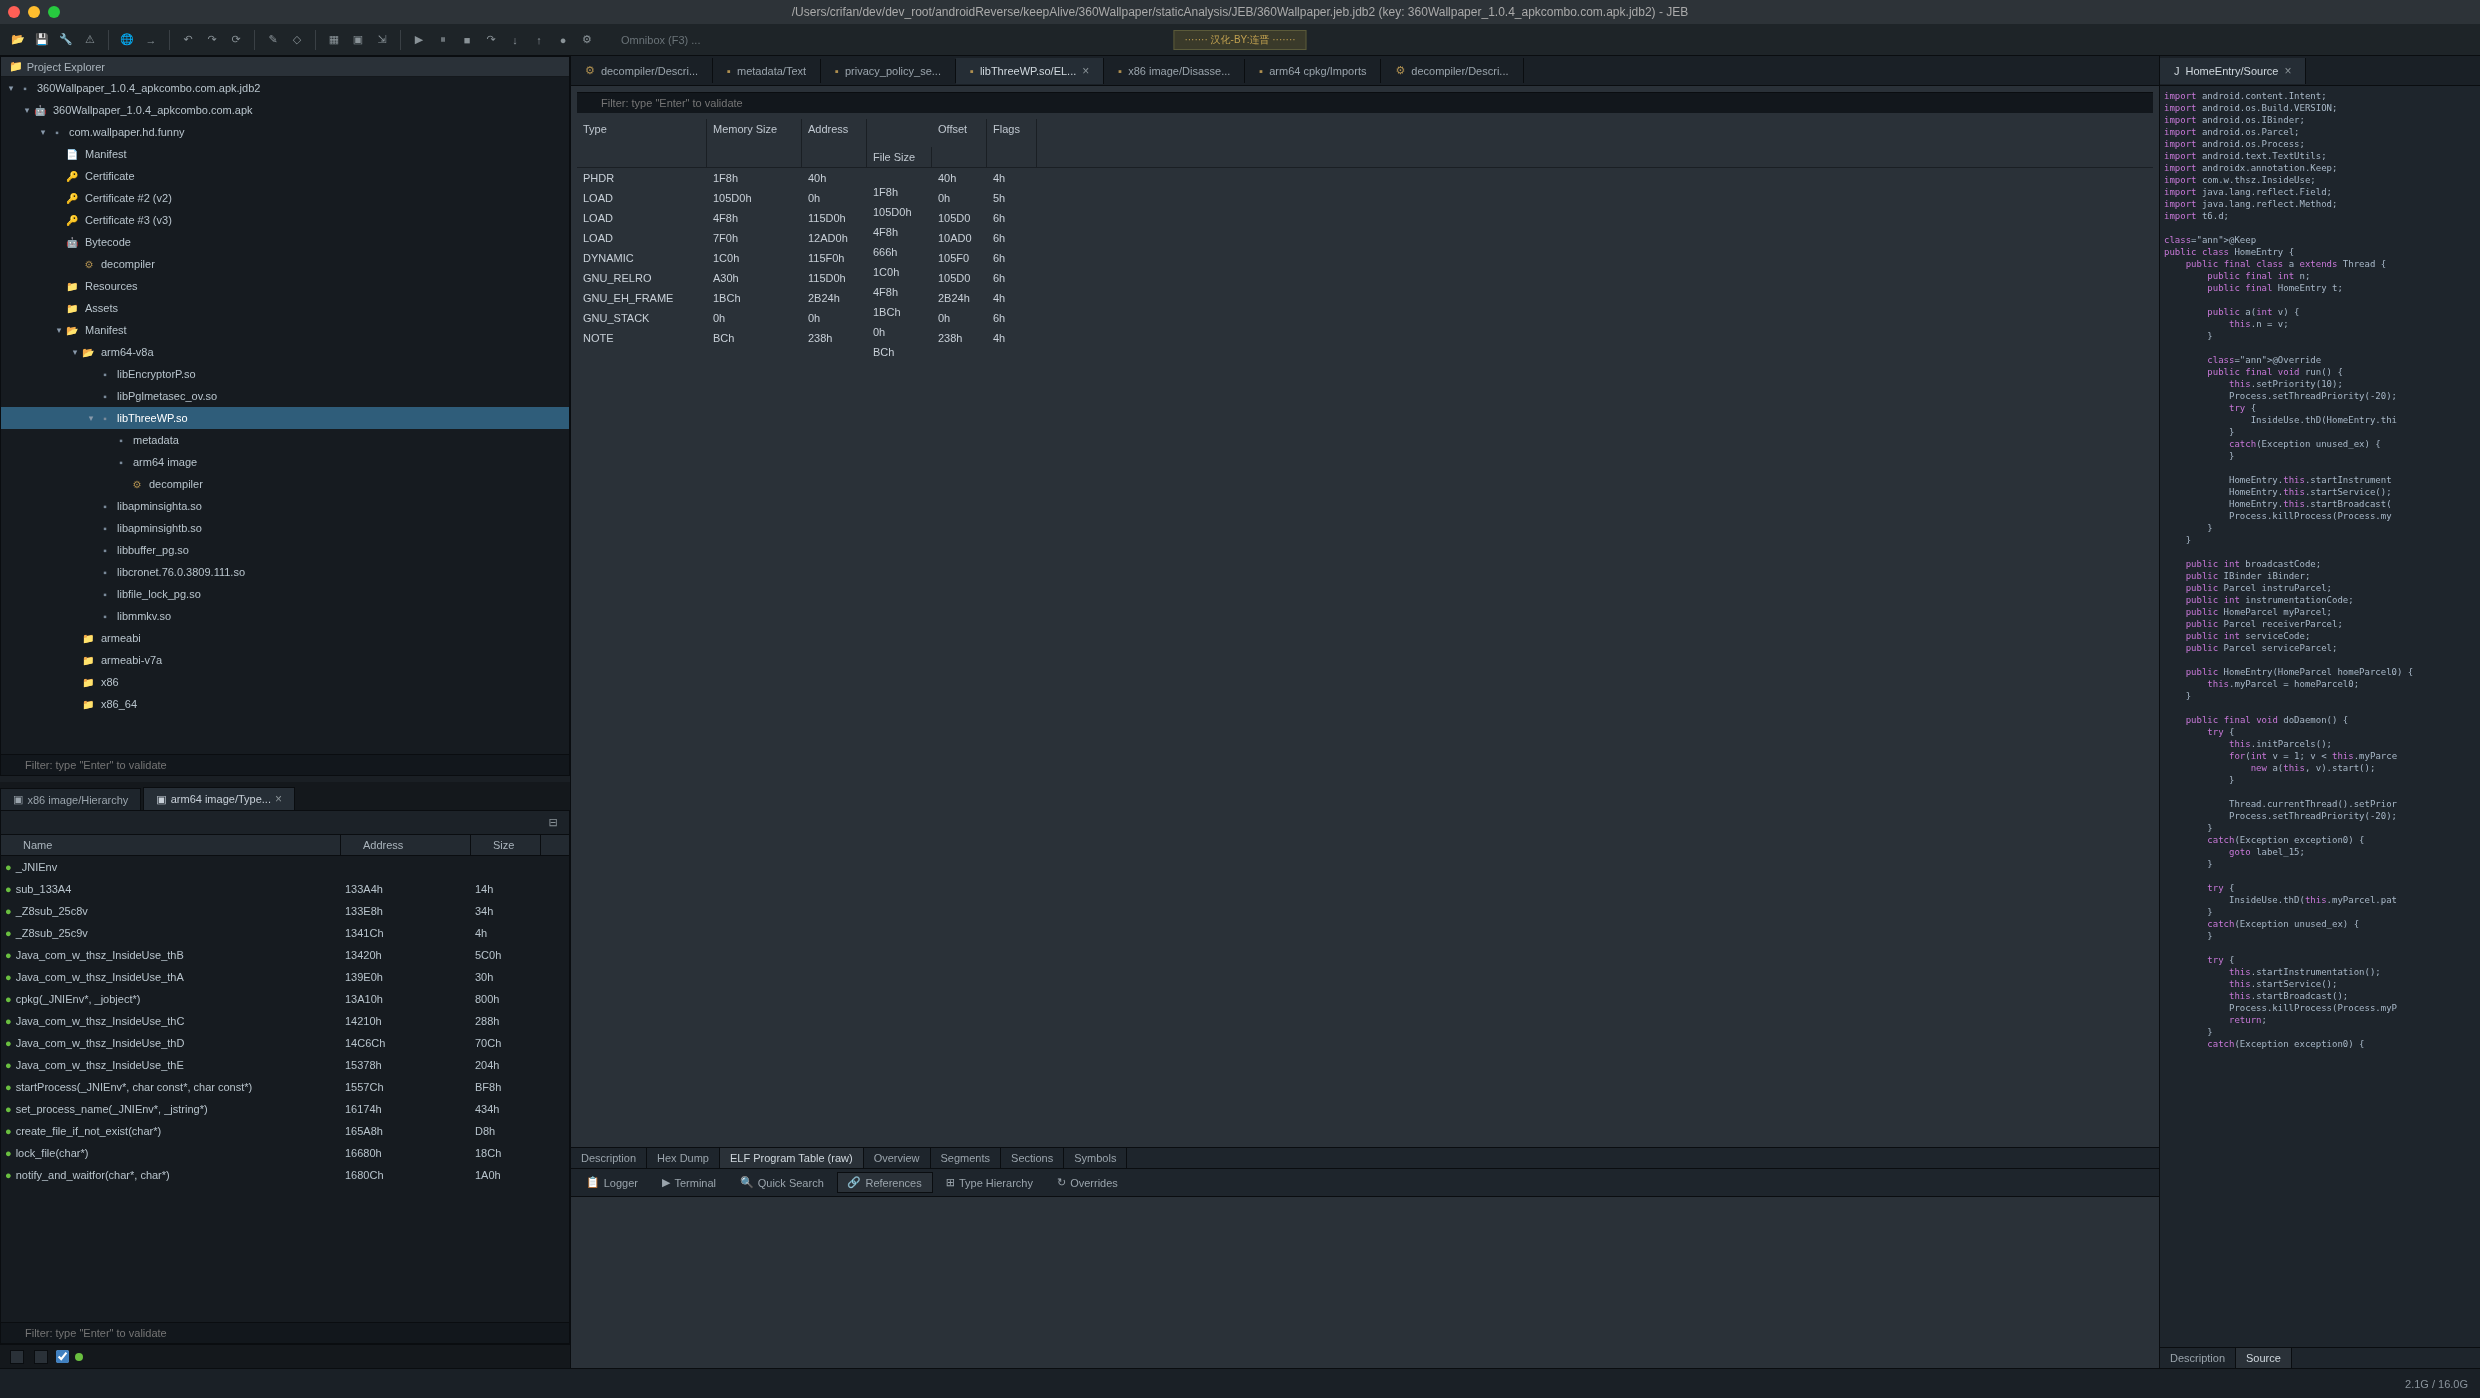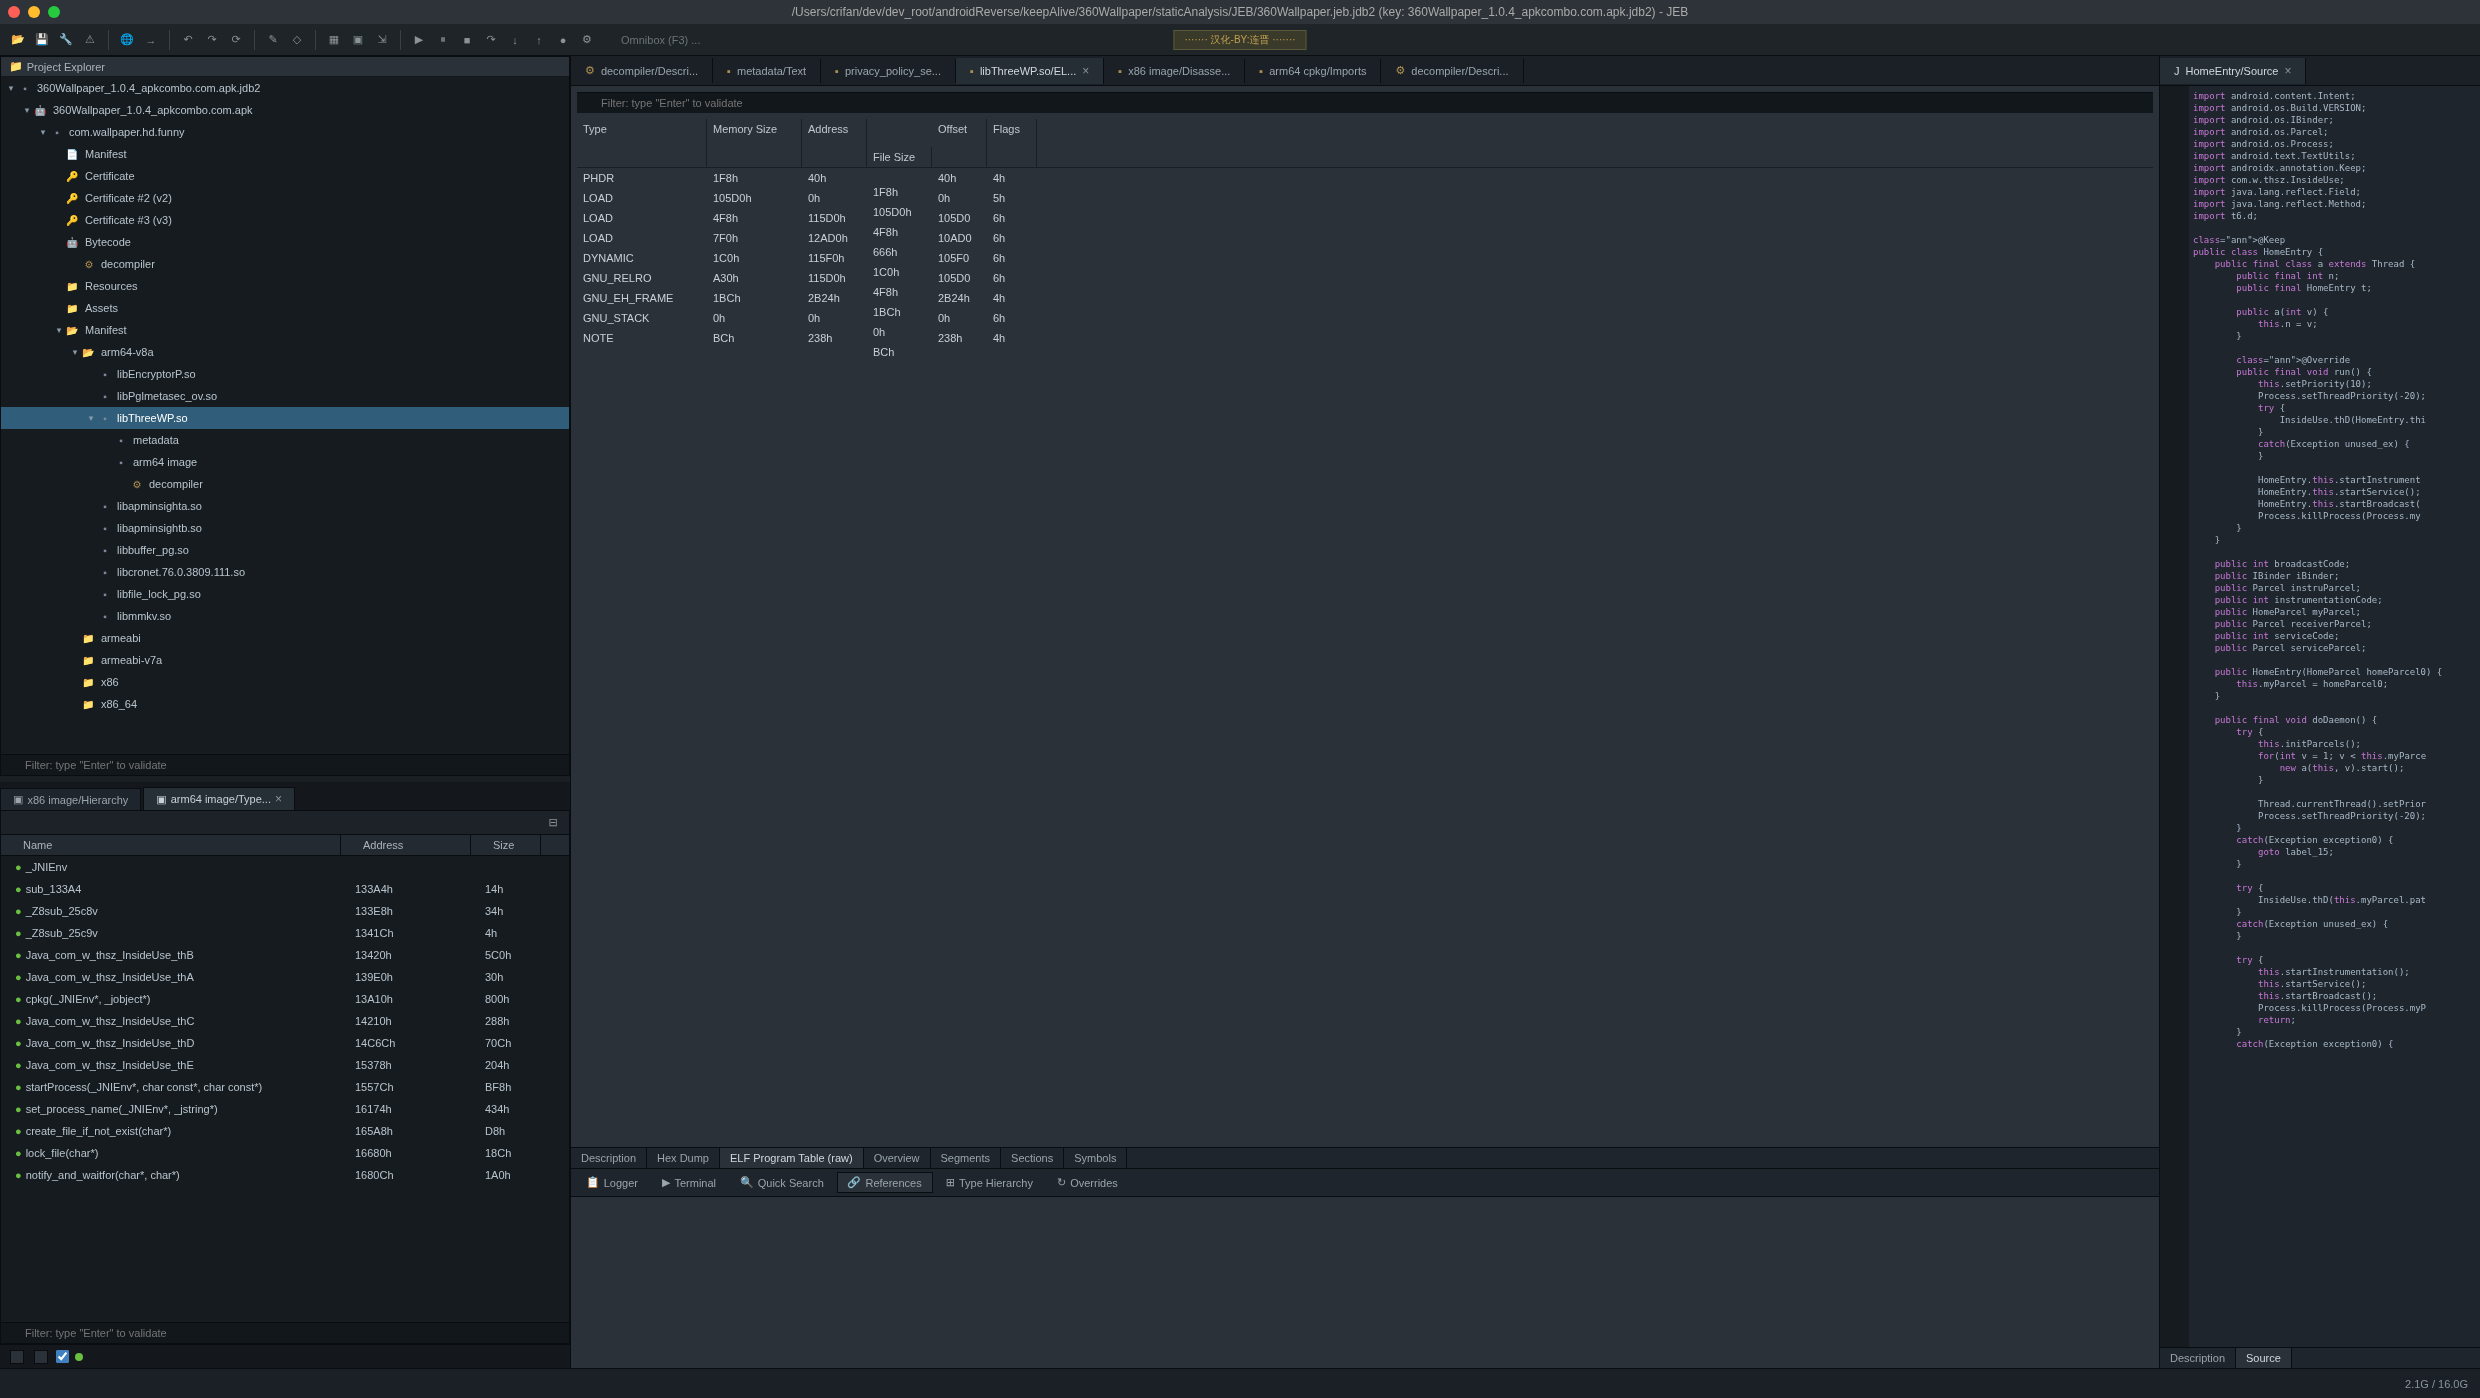--- a/index.html
+++ b/index.html
@@ -38,21 +38,21 @@
 .tab-strip { display: flex; background: #14181c; height: 28px; align-items: flex-end; }
 .tab { padding: 4px 12px; background: #1e252c; color: #9aa4ac; font-size: 11px; border: 1px solid #0a0d10; border-bottom: none; margin-right: 2px; cursor: pointer; display: flex; align-items: center; gap: 4px; }
 .tab.active { background: #262e36; color: #c8d0d8; }
 .tab-close { color: #8a9398; font-size: 12px; }
 .hierarchy-panel { flex: 1; display: flex; flex-direction: column; border: 1px solid #0a0d10; background: #161b20; }
 .hierarchy-toolbar { height: 24px; background: #1c2228; border-bottom: 1px solid #0a0d10; display: flex; justify-content: flex-end; padding: 0 6px; align-items: center; }
 .table-header { display: flex; background: #232a31; border-bottom: 1px solid #0a0d10; }
 .th { padding: 4px 22px; border-right: 1px solid #0a0d10; color: #aab4bc; }
 .table-body { flex: 1; overflow: auto; }
 .tr { display: flex; height: 22px; align-items: center; }
-.td { padding: 0 14px; overflow: hidden; text-overflow: ellipsis; white-space: nowrap; }
+.td { padding: 0 4px; overflow: hidden; text-overflow: ellipsis; white-space: nowrap; }
 .center-col { flex: 1; display: flex; flex-direction: column; background: #14181c; border-left: 1px solid #0a0d10; border-right: 1px solid #0a0d10; }
 .center-tabs { display: flex; background: #1a2026; height: 30px; align-items: center; border-bottom: 1px solid #0a0d10; overflow: hidden; }
 .ctab { padding: 6px 14px; color: #9aa4ac; font-size: 11px; cursor: pointer; display: flex; align-items: center; gap: 6px; border-right: 1px solid #0a0d10; white-space: nowrap; }
 .ctab.active { background: #252d35; color: #d0d8de; }
 .center-body { flex: 1; display: flex; flex-direction: column; background: #2a3138; padding: 6px; }
 .center-filter { margin-bottom: 6px; }
 .elf-table { flex: 0 0 auto; background: #2a3138; }
 .elf-header { display: flex; border-bottom: 1px solid #1a1f24; }
 .elf-th { padding: 4px 6px; color: #c0c8d0; font-weight: normal; border-right: 1px solid #1a1f24; }
 .elf-body { }
@@ -65,21 +65,21 @@
 .console-tabs { display: flex; background: #1e252c; height: 28px; align-items: center; padding: 0 4px; gap: 2px; border-bottom: 1px solid #0a0d10; }
 .console-tab { padding: 3px 10px; color: #9aa4ac; cursor: pointer; display: flex; align-items: center; gap: 4px; border: 1px solid transparent; }
 .console-tab.active { background: #2a3138; border: 1px solid #0a0d10; }
 .source-row { display: flex; align-items: center; padding: 4px 8px; background: #232a31; border-bottom: 1px solid #0a0d10; gap: 8px; }
 .source-input { flex: 1; background: #161b20; border: 1px solid #0a0d10; padding: 3px 6px; color: #c0c8d0; }
 .cap-input { width: 40px; background: #161b20; border: 1px solid #0a0d10; padding: 2px 4px; color: #c0c8d0; text-align: right; }
 .console-headers { display: flex; background: #232a31; border-bottom: 1px solid #0a0d10; }
 .console-body { flex: 1; overflow: auto; background: #2a3138; }
 .right-col { width: 320px; display: flex; flex-direction: column; background: #161b20; }
 .right-tabs { display: flex; background: #1a2026; height: 30px; align-items: center; border-bottom: 1px solid #0a0d10; }
-.code-area { flex: 1; overflow: auto; background: #1e252c; padding: 4px; font-family: Menlo, Consolas, monospace; font-size: 9px; line-height: 12px; white-space: pre; color: #a8b8c8; margin-left: 29px; }
+.code-area { flex: 1; overflow: auto; background: #1e252c; padding: 4px; font-family: Menlo, Consolas, monospace; font-size: 9px; line-height: 12px; white-space: pre; color: #a8b8c8; }
 .code-area .kw { color: #c878d8; }
 .right-bottom-tabs { display: flex; background: #1e252c; border-top: 1px solid #0a0d10; }
 .statusbar { height: 30px; background: #1a2026; border-top: 1px solid #0a0d10; display: flex; align-items: center; justify-content: flex-end; padding: 0 12px; color: #8a949c; font-size: 11px; }
 .mini-btn { width: 14px; height: 14px; background: #2a3138; border: 1px solid #0a0d10; display: inline-block; margin: 0 2px; }
 .checkbox { width: 13px; height: 13px; accent-color: #4080c0; }
 .footer-icons { display: flex; gap: 6px; padding: 4px 8px; background: #14181c; border-top: 1px solid #0a0d10; align-items: center; height: 24px; }
 .green-dot { width: 8px; height: 8px; border-radius: 50%; background: #6abf40; }
 .col-name { width: 340px; } .col-addr { width: 130px; } .col-size { width: 70px; }
 .ec0 { width: 130px; } .ec1 { width: 95px; } .ec2 { width: 65px; } .ec3 { width: 65px; margin-top: 28px; } .ec4 { width: 55px; } .ec5 { width: 50px; }
 </style>

